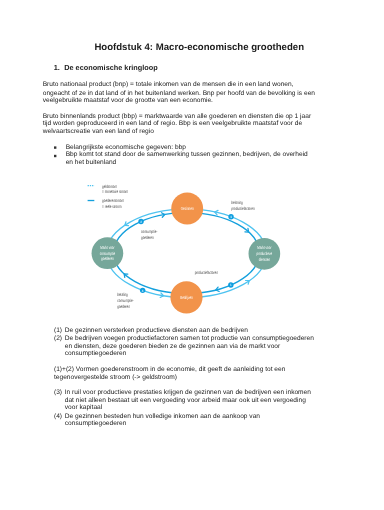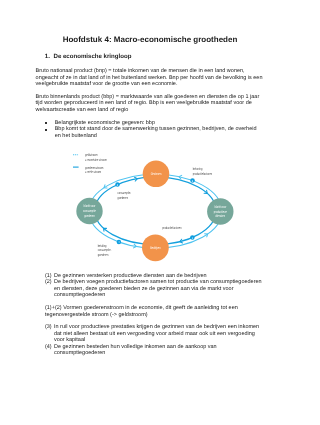--- a/index.html
+++ b/index.html
@@ -2,21 +2,21 @@
 <html><head>
 <meta charset="utf-8">
 <title>Hoofdstuk 4: Macro-economische grootheden</title>
 <style>
   html,body{margin:0;padding:0;}
   body{width:300px;height:425px;background:#ffffff;
        font-family:"Liberation Sans",sans-serif;
        -webkit-font-smoothing:antialiased;text-rendering:geometricPrecision;}
   .page{position:relative;width:300px;height:425px;background:#fff;overflow:hidden;}
 
-  .title{position:absolute;left:0;top:35.3px;width:300px;text-align:center;
+  .title{position:absolute;left:16px;top:35.3px;width:300px;text-align:center;
          font-size:8px;font-weight:bold;color:#1b1b1b;line-height:9px;}
 
   .sec-head{position:absolute;left:44.8px;top:53.3px;font-size:6.1px;font-weight:bold;
             color:#1b1b1b;line-height:7px;white-space:nowrap;}
   .sec-head .n{display:inline-block;width:8.7px;}
 
   .col{position:absolute;left:35.6px;top:67.9px;width:228px;}
   .col p{font-size:5.5px;line-height:6.65px;color:#222;margin:0 0 5.95px 0;
          text-align:left;}
 

